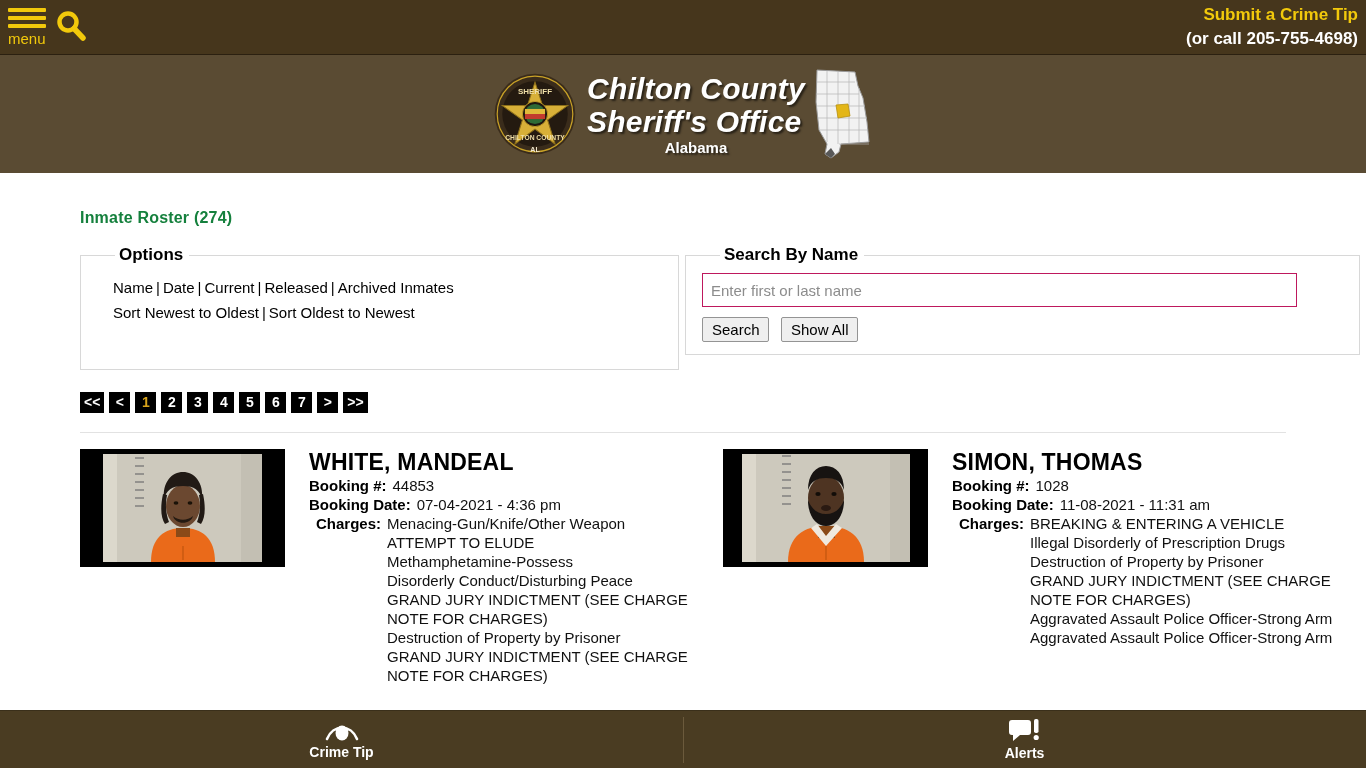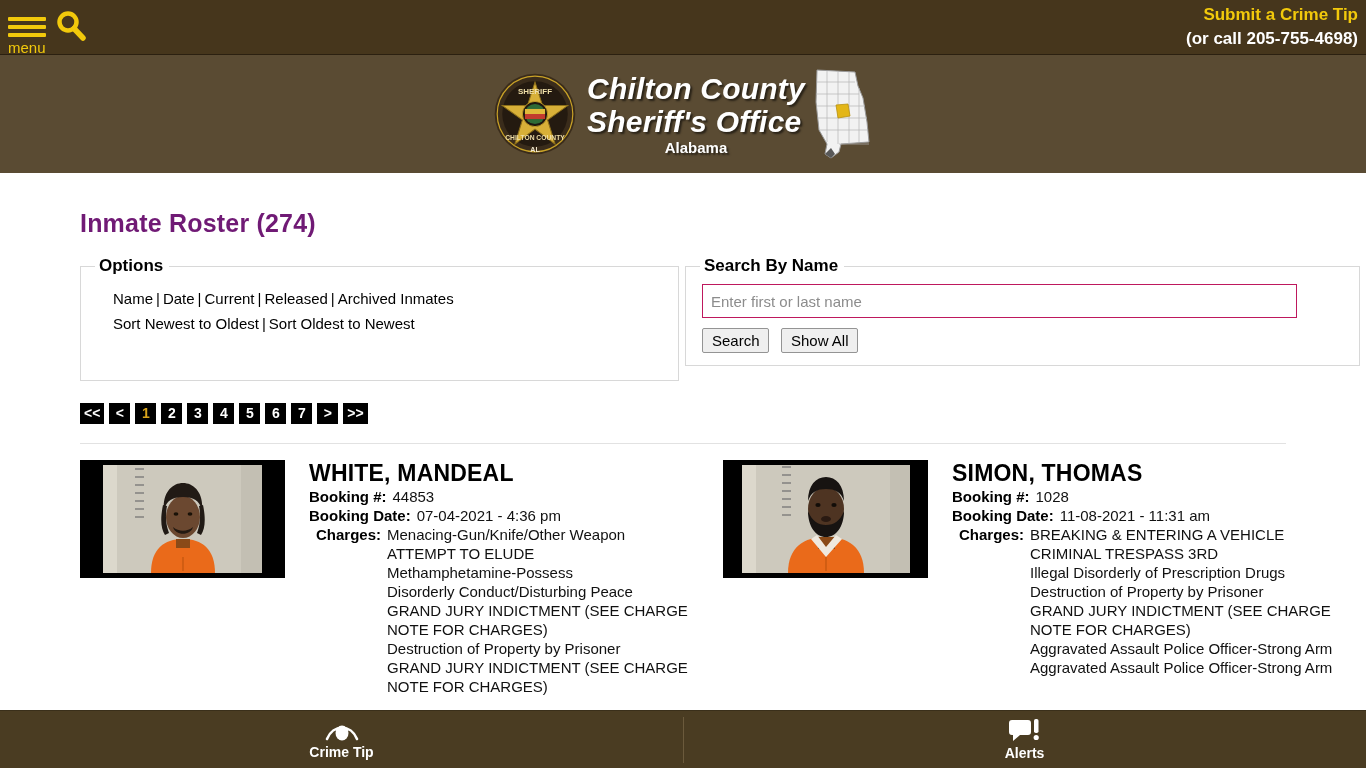--- a/index.html
+++ b/index.html
@@ -12,21 +12,21 @@
   * { box-sizing: border-box; }
 
   
   .topbar {
     position: absolute; top: 0; left: 0;
     width: 1366px; height: 55px;
     background: #46361c;
     border-bottom: 1px solid #2b2010;
   }
   .menu-block {
-    position: absolute; left: 8px; top: 14px;
+    position: absolute; left: 8px; top: 5px;
     width: 42px; height: 46px;
     cursor: pointer;
   }
   .burger { margin-top: 3px; }
   .burger span {
     display: block; width: 38px; height: 4px;
     background: #f2c90b; margin-bottom: 4px; border-radius: 1px;
   }
   .menu-label {
     font-size: 15px; color: #f2c90b; line-height: 13px;
@@ -70,37 +70,38 @@
   .sitetitle .l3 {
     display: block; text-align: center; font-size: 15px;
     font-weight: bold; line-height: 19px;
   }
   .statemap { width: 62px; height: 92px; flex: 0 0 62px; }
 
   
   .content { position: absolute; top: 173px; left: 0; width: 1366px; }
   .page-title {
     margin: 0; padding: 36px 0 0 80px;
-    font-size: 25px; font-weight: bold; color: #701a75;
+    font-size: 16px; font-weight: bold; color: #15803d;
     letter-spacing: .2px;
   }
 
   .panels {
     position: relative; margin-top: 18px;
     padding: 0 6px 0 80px;
     display: flex; gap: 6px;
   }
   fieldset.box {
     border: 1px solid #d8d8d8;
     margin: 0; padding: 6px 14px 14px 14px;
     background: #fff;
   }
   fieldset.box legend {
     font-size: 17px; font-weight: bold; color: #000;
     padding: 0 6px 0 4px;
+    margin-left: 20px;
   }
   .box-options { width: 643px; height: 125px; }
   .box-search  { width: 725px; height: 110px; }
 
   .optline { font-size: 15px; color: #000; margin: 8px 0 0 18px; }
   .optline a {
     color: #000; cursor: pointer;
   }
   .optline .sep { padding: 0 3px; }
 
@@ -390,21 +391,20 @@
           <span class="fval">1028</span>
         </div>
         <div class="frow">
           <span class="flabel">Booking Date:</span>
           <span class="fval">11-08-2021 - 11:31 am</span>
         </div>
         <div class="charges">
           <span class="flabel">Charges:</span>
           <div class="charge-list">
             <div>BREAKING &amp; ENTERING A VEHICLE</div>
-            <div>CRIMINAL TRESPASS 3RD</div>
             <div>Illegal Disorderly of Prescription Drugs</div>
             <div>Destruction of Property by Prisoner</div>
             <div>GRAND JURY INDICTMENT (SEE CHARGE NOTE FOR CHARGES)</div>
             <div>Aggravated Assault Police Officer-Strong Arm</div>
             <div>Aggravated Assault Police Officer-Strong Arm</div>
           </div>
         </div>
       </div>
     </div>
 

